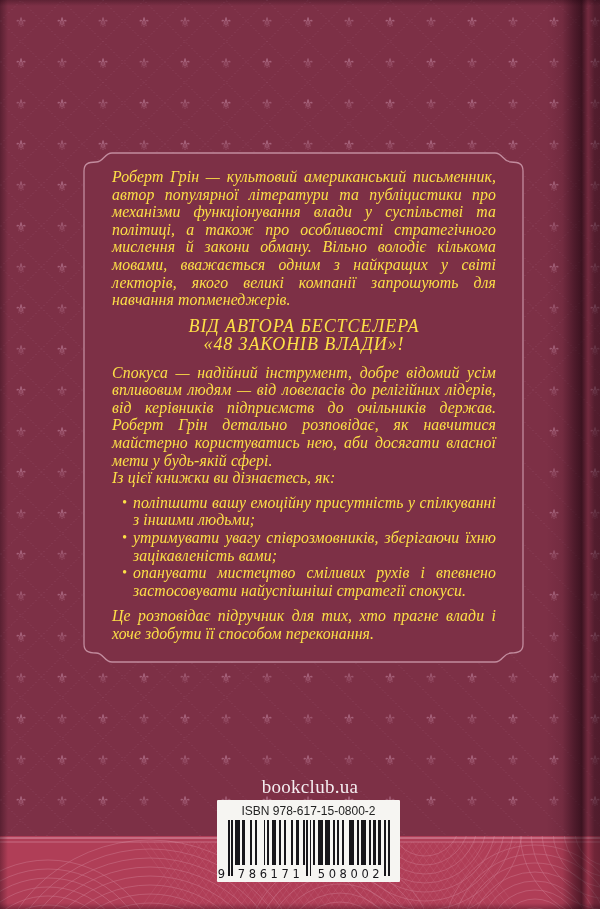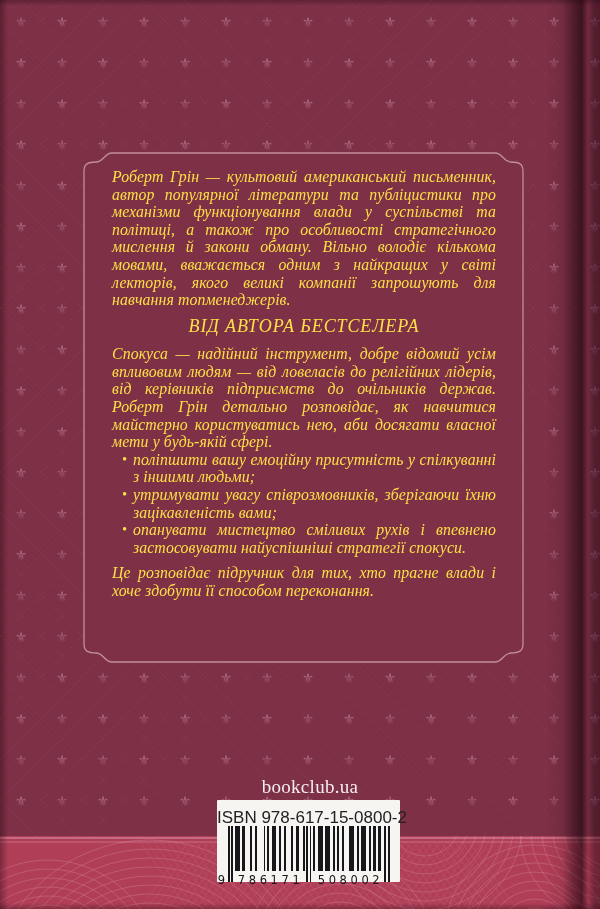--- a/index.html
+++ b/index.html
@@ -33,22 +33,22 @@
   .bookclub{
     position:absolute;left:310px;top:776px;transform:translateX(-50%);
     z-index:2;color:#f5edf0;font-family:Liberation Serif, serif;
     font-size:19px;letter-spacing:0.3px;
   }
   .barcode-box{
     position:absolute;left:217px;top:800px;width:183px;height:82px;
     background:#f6f5f2;z-index:3;border-radius:1px;
   }
   .isbn-label{
-    font-family:"Liberation Sans", sans-serif;font-size:17px;line-height:15px;
-    color:#222;text-align:center;padding-top:10px;white-space:nowrap;
+    font-family:"Liberation Sans", sans-serif;font-size:12px;line-height:15px;
+    color:#222;text-align:center;padding-top:4px;white-space:nowrap;
   }
   
   .shade{position:absolute;z-index:5;pointer-events:none;}
   .shade-right{
     top:0;right:0;width:54px;height:100%;
     background:linear-gradient(90deg,
       rgba(30,4,14,0) 0%,
       rgba(30,4,14,0.10) 30%,
       rgba(25,2,12,0.45) 52%,
       rgba(18,0,8,0.60) 66%,
@@ -642,22 +642,24 @@
         <line x1="517" y1="6" x2="469" y2="73" opacity="0.4"></line>
       </g>
     <line x1="0" y1="2" x2="600" y2="2" stroke="#e7b0c0" stroke-width="1" opacity="0.8"></line>
     <line x1="0" y1="6" x2="600" y2="6" stroke="#e7b0c0" stroke-width="0.7" opacity="0.6"></line>
   </svg>
 
   <div class="textblock">
     <p class="para" id="para1">Роберт Грін — культовий американський письменник, автор популярної літератури та публіцистики про механізми функціонування влади у суспільстві та політиці, а також про особливості стратегічного мислення й закони обману. Вільно володіє кількома мовами, вважається одним з найкращих у світі лекторів, якого великі компанії запрошують для навчання топменеджерів.</p>
     <div class="headline">
       <div>ВІД АВТОРА БЕСТСЕЛЕРА</div>
+      <div>«48 ЗАКОНІВ ВЛАДИ»!</div>
     </div>
     <p class="para" id="para2">Спокуса — надійний інструмент, добре відомий усім впливовим людям — від ловеласів до релігійних лідерів, від керівників підприємств до очільників держав. Роберт Грін детально розповідає, як навчитися майстерно користуватись нею, аби досягати власної мети у будь-якій сфері.</p>
+    <p class="para" id="list-intro">Із цієї книжки ви дізнаєтесь, як:</p>
     <div class="bullets">
       <div class="bullet">
         <span class="marker">•</span>
         <span class="btext">поліпшити вашу емоційну присутність у спілку­ванні з іншими людьми;</span>
       </div>
       <div class="bullet">
         <span class="marker">•</span>
         <span class="btext">утримувати увагу співрозмовників, зберігаючи їхню зацікавленість вами;</span>
       </div>
       <div class="bullet">

